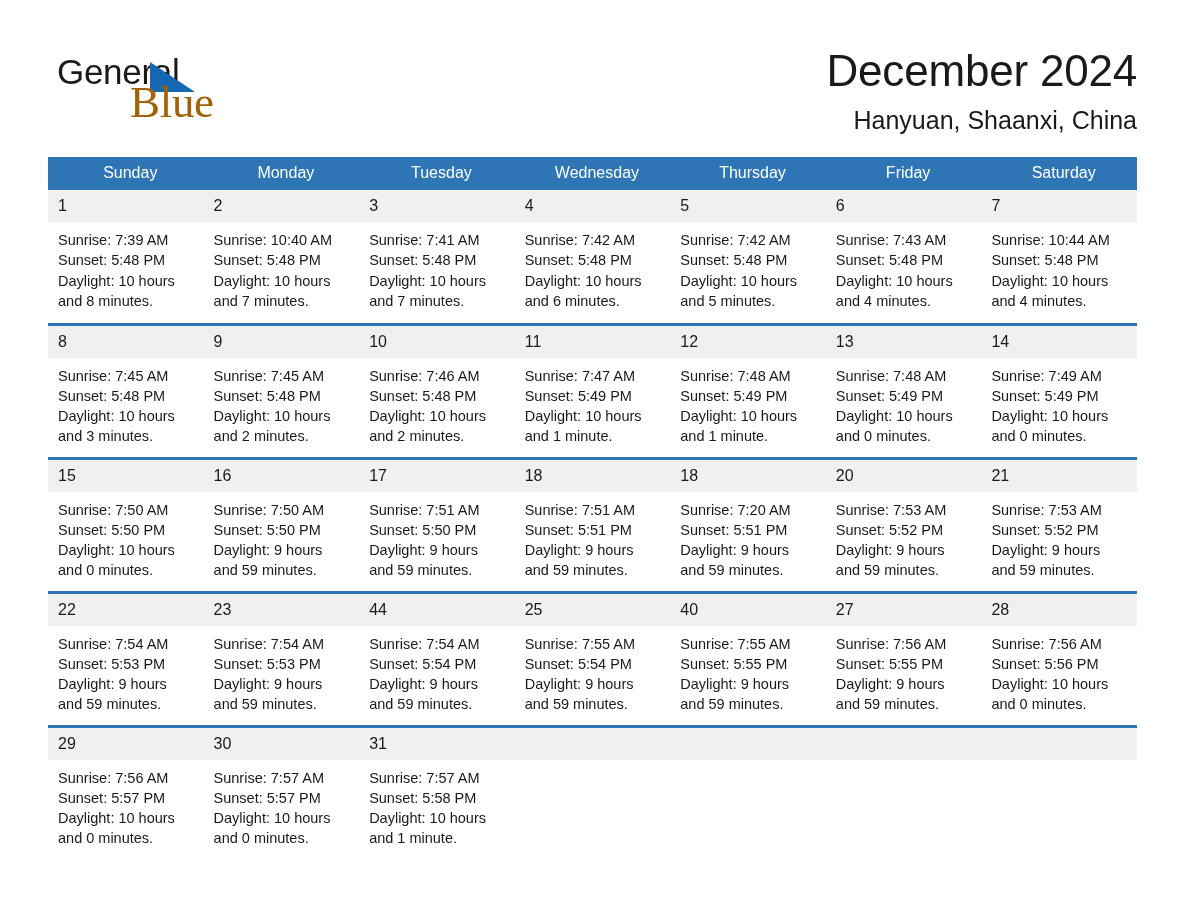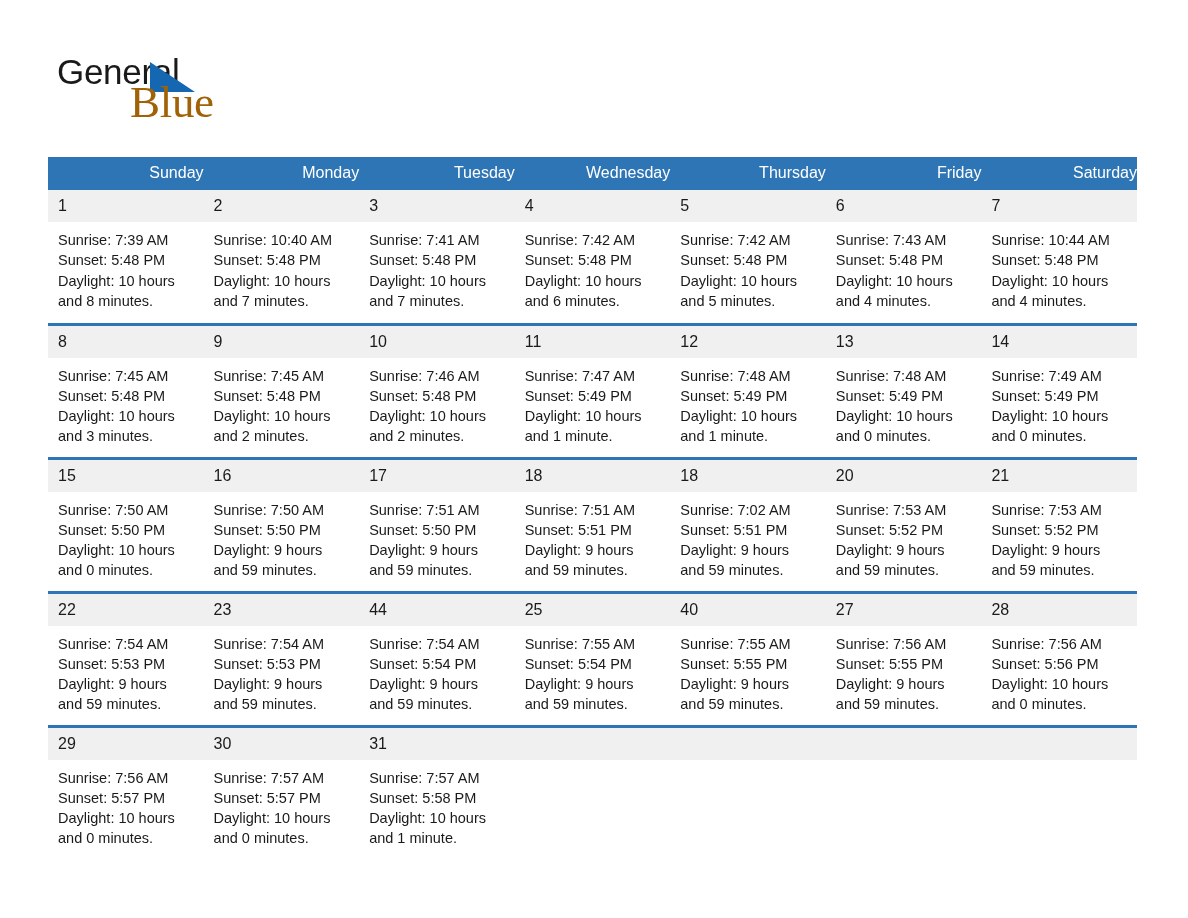--- a/index.html
+++ b/index.html
@@ -96,21 +96,21 @@
     border-collapse: collapse;
     table-layout: fixed;
   }
   .cal col { width: 155.57px; }
 
   .cal thead th {
     background: #2e75b6;
     color: #ffffff;
     font-size: 16px;
     font-weight: normal;
-    text-align: right;
+    text-align: center;
     padding: 7px 0 8px 9px;
     height: 17px;
     border: none;
   }
 
   .week-row {
     height: 134px;
   }
   .cal td {
     vertical-align: top;
@@ -153,20 +153,24 @@
     <div class="logo">
       <span class="logo-general">General</span>
       <span class="logo-tri">
         <svg width="45" height="30" viewBox="0 0 45 30" xmlns="http://www.w3.org/2000/svg">
           <polygon points="0,0 45,30 0,30" fill="#1667b2"></polygon>
         </svg>
       </span>
       <span class="logo-blue">Blue</span>
     </div>
 
+    <div class="title-block">
+      <h1 class="cal-title">December 2024</h1>
+      <h2 class="cal-subtitle">Hanyuan, Shaanxi, China</h2>
+    </div>
 
   </div>
 
   <table class="cal">
     <colgroup>
       <col>
         <col>
         <col>
         <col>
         <col>
@@ -351,21 +355,21 @@
             <div class="info">
               <div>Sunrise: 7:51 AM</div>
               <div>Sunset: 5:51 PM</div>
               <div>Daylight: 9 hours</div>
               <div>and 59 minutes.</div>
             </div>
           </td>
         <td>
             <div class="daynum">18</div>
             <div class="info">
-              <div>Sunrise: 7:02 AM</div>
+              <div>Sunrise: 7:20 AM</div>
               <div>Sunset: 5:51 PM</div>
               <div>Daylight: 9 hours</div>
               <div>and 59 minutes.</div>
             </div>
           </td>
         <td>
             <div class="daynum">20</div>
             <div class="info">
               <div>Sunrise: 7:53 AM</div>
               <div>Sunset: 5:52 PM</div>

